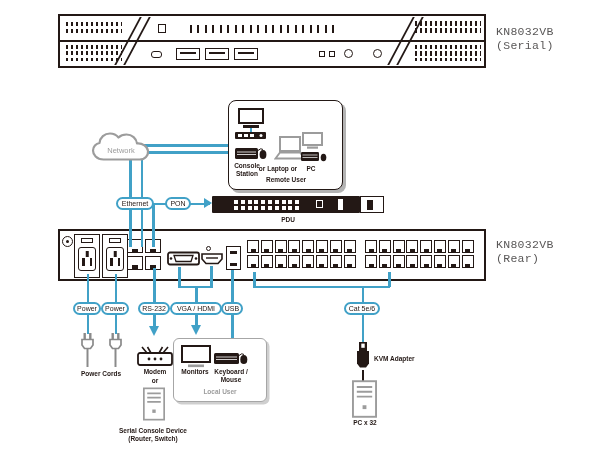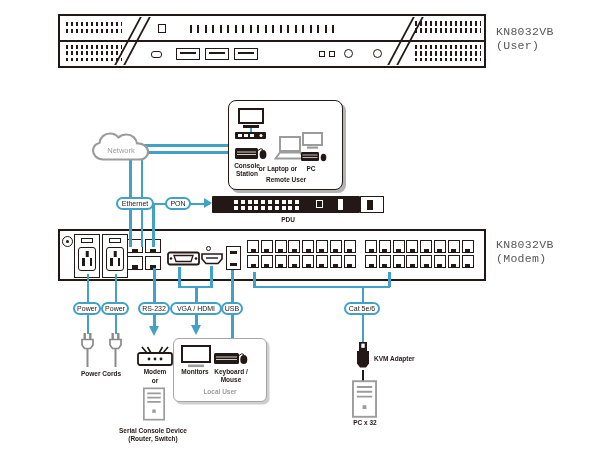--- a/index.html
+++ b/index.html
@@ -92,21 +92,21 @@
   <div class="abs diag" style="left:400px;top:17px;height:48px;"></div>
   <div class="abs diag" style="left:409px;top:17px;height:48px;"></div>
   <div class="abs fband" style="left:415px;top:21px;width:66px;height:5px;"></div>
   <div class="abs fband" style="left:415px;top:28px;width:66px;height:5px;"></div>
   <div class="abs fband" style="left:415px;top:45px;width:66px;height:4px;"></div>
   <div class="abs fband" style="left:415px;top:51px;width:66px;height:5px;"></div>
   <div class="abs fband" style="left:415px;top:58px;width:66px;height:3px;"></div>
 
   <div class="abs model" style="left:496px;top:25px;">
     <div>KN8032VB</div>
-    <div>(User)</div>
+    <div>(Serial)</div>
   </div>
 
   <div class="abs panel" style="left:58px;top:229px;width:428px;height:52px;"></div>
   <div class="abs ground" style="left:62px;top:236px;width:11px;height:11px;"></div>
   <div class="abs iec" style="left:74px;top:234px;width:26px;height:44px;">
     <div class="iec-fuse"></div>
     <div class="iec-sock">
         <i></i>
         <i></i>
         <b></b>
@@ -173,21 +173,21 @@
       <i></i>
       <i></i>
       <i></i>
       <i></i>
       <i></i>
       <i></i>
     </div>
 
   <div class="abs model" style="left:496px;top:238px;">
     <div>KN8032VB</div>
-    <div>(Modem)</div>
+    <div>(Rear)</div>
   </div>
 
   <div class="abs pdu-bar" style="left:212px;top:196px;width:148px;height:17px;"></div>
   <div class="abs pduouts" style="left:234px;top:199.5px;">
       <i></i>
       <i></i>
       <i></i>
       <i></i>
       <i></i>
       <i></i>

